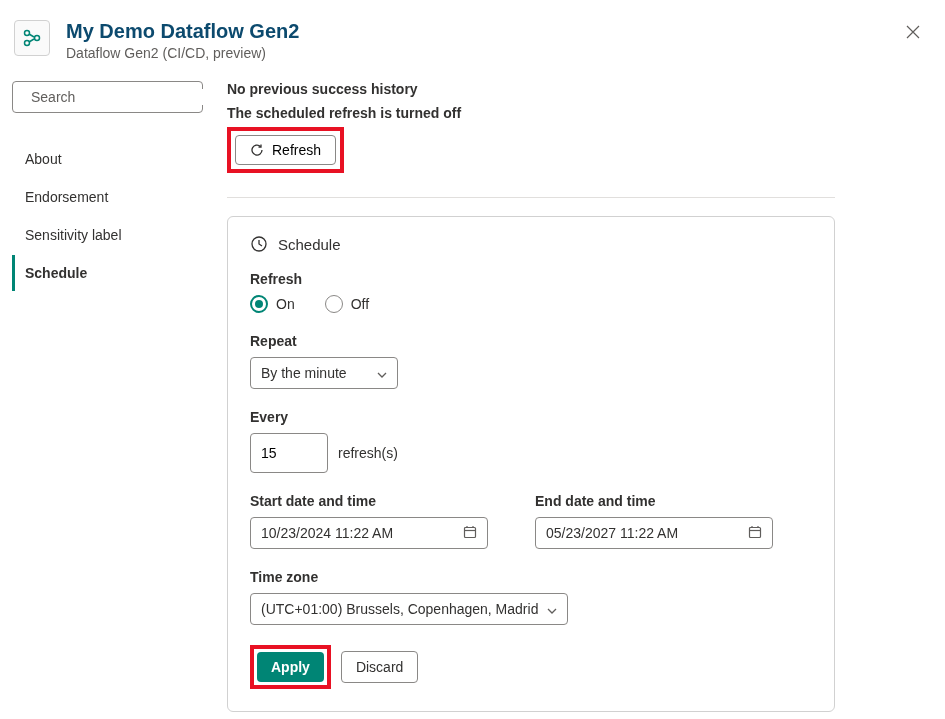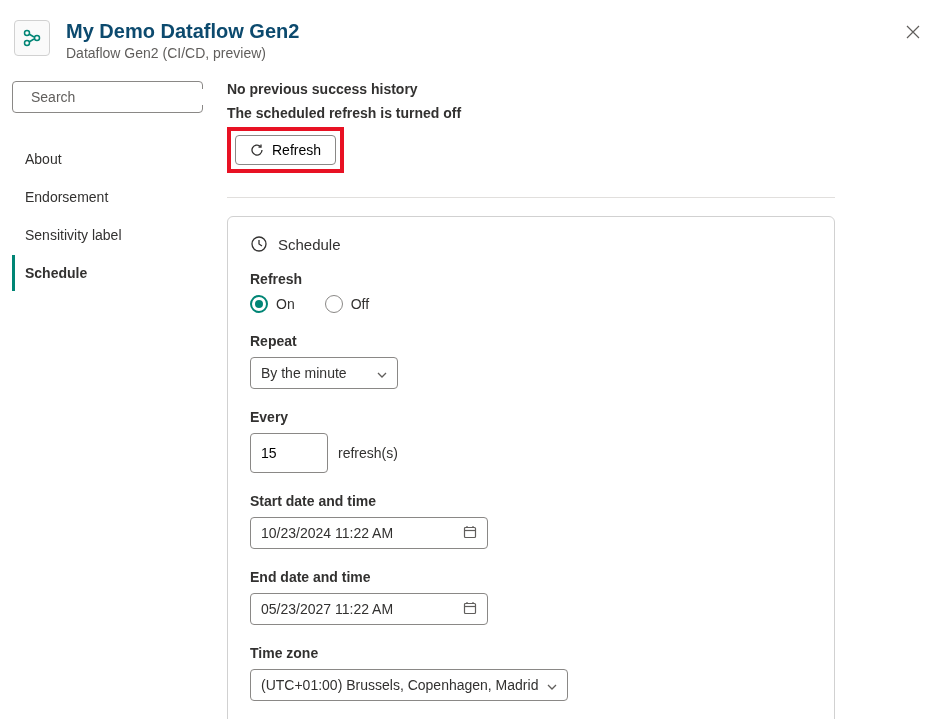--- a/index.html
+++ b/index.html
@@ -46,21 +46,21 @@
     .select-box { border: 1px solid #8a8886; border-radius: 4px; height: 32px; display: flex; align-items: center; justify-content: space-between; padding: 0 10px; font-size: 14px; cursor: pointer; background: #fff; margin-bottom: 20px; }
     .select-repeat { width: 148px; }
     .select-tz { width: 318px; }
     .select-box .chevron { color: #605e5c; }
     .select-tz .sel-text { white-space: nowrap; overflow: hidden; text-overflow: clip; }
     
     .every-row { display: flex; align-items: center; gap: 10px; margin-bottom: 20px; }
     .every-input { border: 1px solid #8a8886; border-radius: 4px; height: 40px; width: 78px; padding: 0 10px; font-size: 14px; }
     .every-unit { font-size: 14px; }
     
-    .date-row { display: flex; gap: 20px; margin-bottom: 20px; flex-direction: column; }
+    .date-row { display: flex; gap: 8px; margin-bottom: 20px; }
     .date-col { flex: 1; }
     .date-col .field-label { margin-bottom: 8px; }
     .date-box { border: 1px solid #8a8886; border-radius: 4px; height: 32px; display: flex; align-items: center; justify-content: space-between; padding: 0 10px; font-size: 14px; cursor: pointer; background: #fff; width: 238px; }
     
     .btn-row { display: flex; gap: 10px; align-items: center; }
     .apply-highlight { border: 4px solid #e81123; display: inline-block; padding: 3px; }
     .apply-btn { background: #008575; color: #fff; border: none; border-radius: 4px; padding: 7px 14px; font-size: 14px; font-weight: 600; cursor: pointer; }
     .discard-btn { background: #fff; color: #323130; border: 1px solid #8a8886; border-radius: 4px; padding: 7px 14px; font-size: 14px; cursor: pointer; }
   </style>
 </head>

